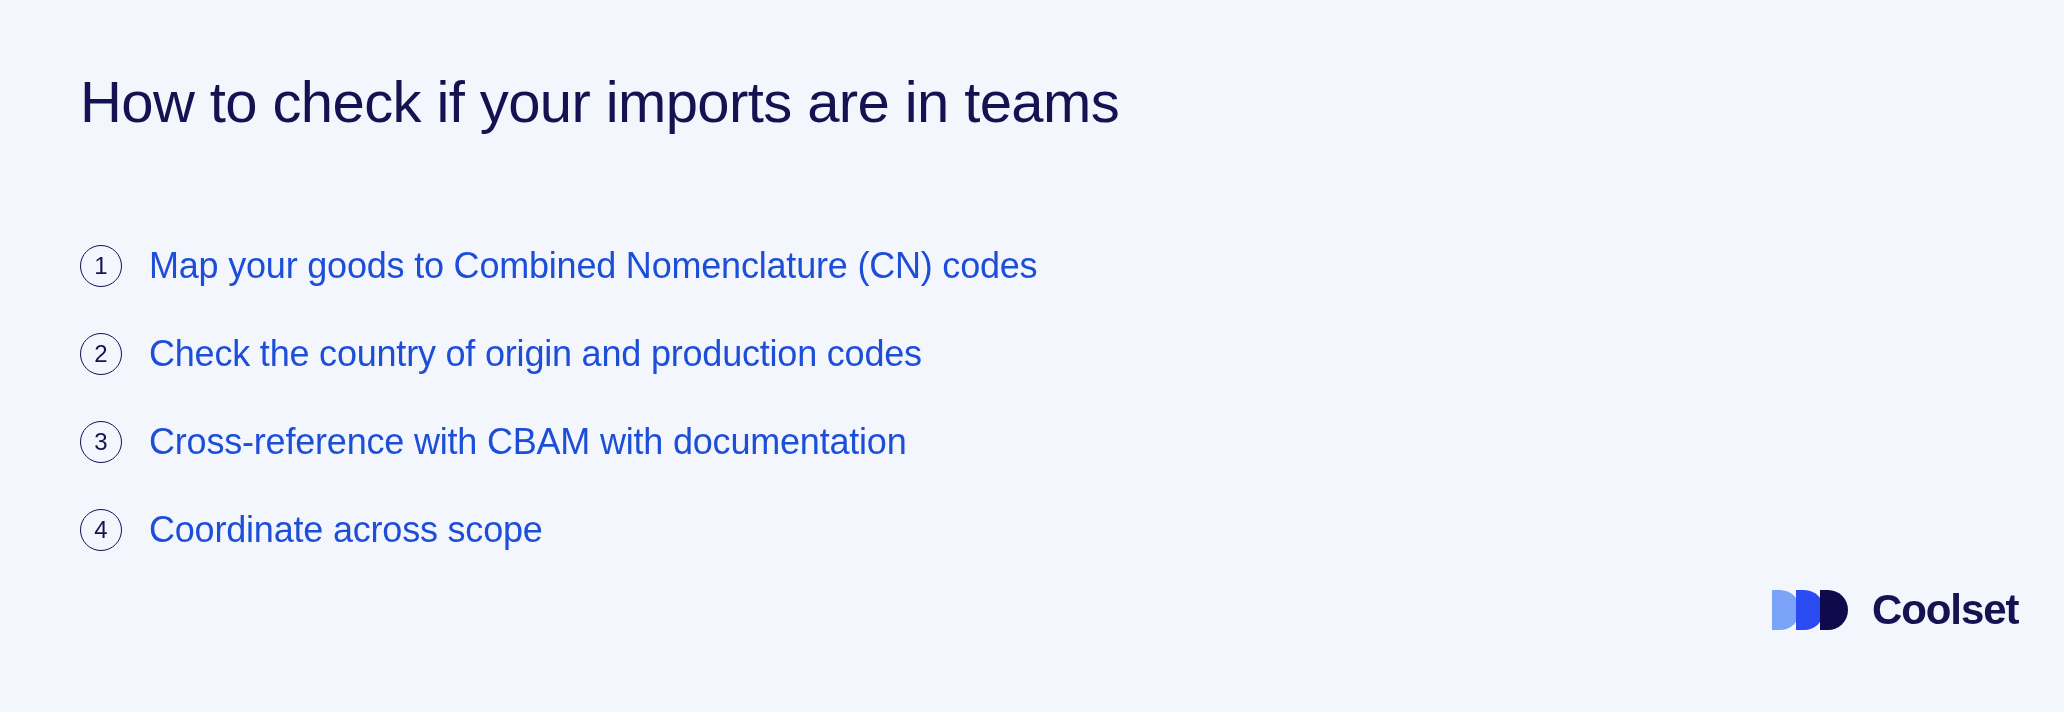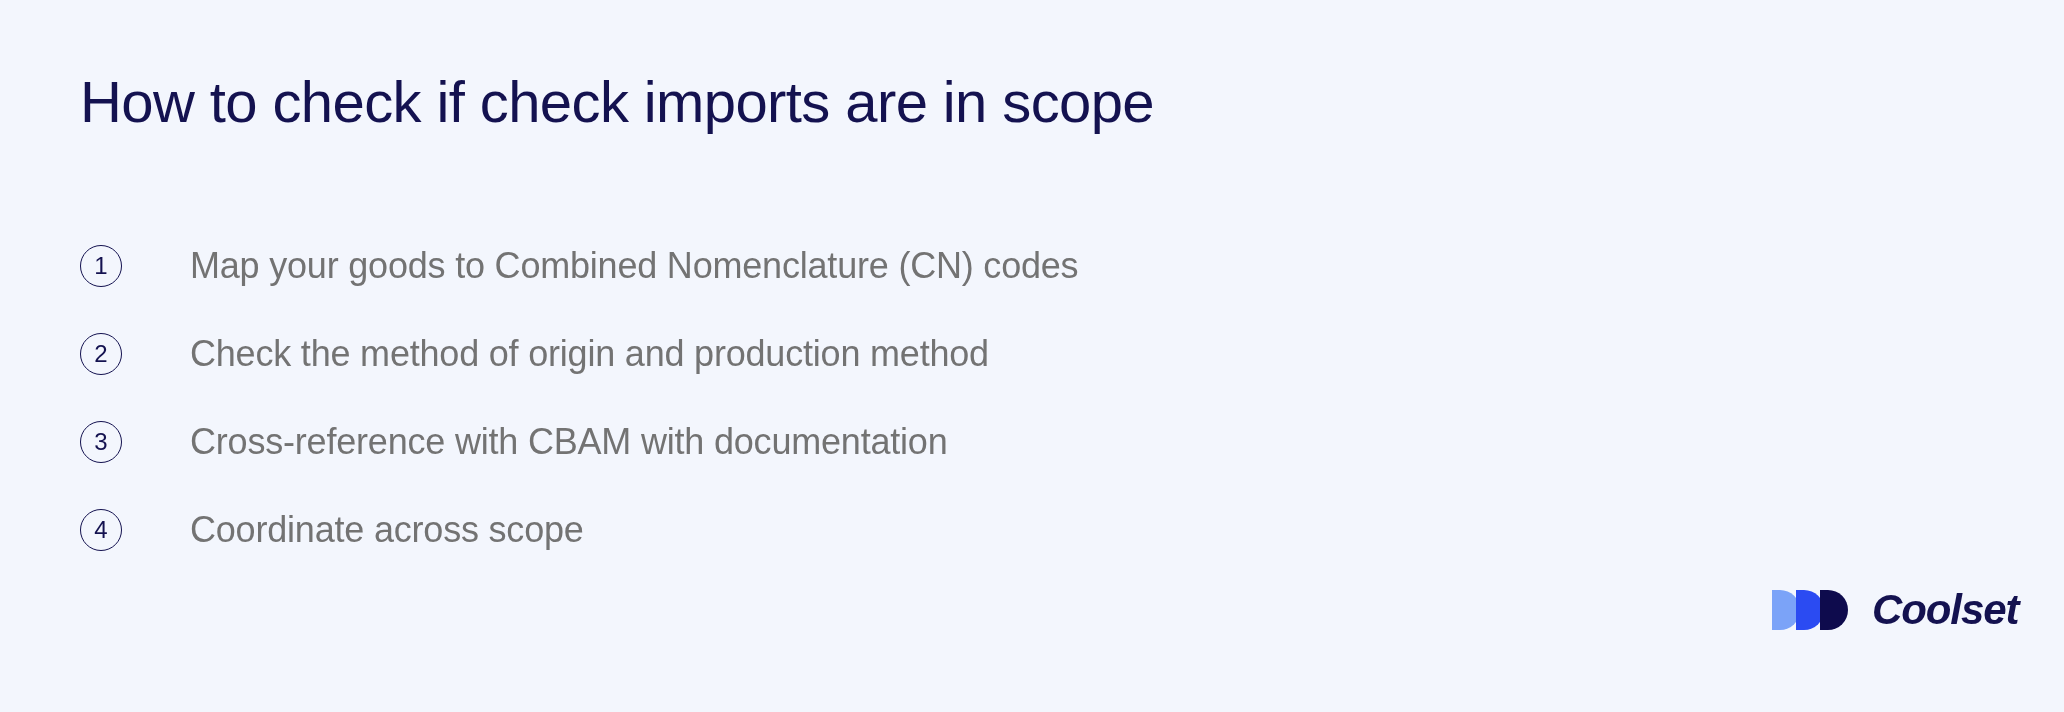--- a/index.html
+++ b/index.html
@@ -64,38 +64,37 @@
     box-sizing: border-box;
     display: flex;
     align-items: center;
     justify-content: center;
     font-size: 24px;
     line-height: 1;
     font-weight: 400;
     color: #141250;
   }
   .step-label {
-    margin-left: 68px;
+    margin-left: 27px;
     font-size: 36px;
     line-height: 44px;
     font-weight: 400;
     letter-spacing: -0.2px;
-    color: #737373;
+    color: #1d4ed8;
     white-space: nowrap;
   }
 
   
   .brand {
     position: absolute;
     left: 1770px;
     top: 586px;
     display: flex;
     align-items: center;
     height: 48px;
-    font-style: italic;
   }
   .brand-mark {
     position: relative;
     width: 86px;
     height: 44px;
     flex: 0 0 auto;
   }
   .brand-mark svg {
     display: block;
   }
@@ -107,32 +106,32 @@
     letter-spacing: -1.1px;
     color: #141250;
     white-space: nowrap;
   }
 </style>
 </head>
 <body>
 
 <div class="slide">
 
-  <h1 class="page-title">How to check if check imports are in scope</h1>
+  <h1 class="page-title">How to check if your imports are in teams</h1>
 
   <ol class="steps">
 
     <li class="step-item">
       <span class="step-badge">1</span>
       <span class="step-label">Map your goods to Combined Nomenclature (CN) codes</span>
     </li>
 
     <li class="step-item">
       <span class="step-badge">2</span>
-      <span class="step-label">Check the method of origin and production method</span>
+      <span class="step-label">Check the country of origin and production codes</span>
     </li>
 
     <li class="step-item">
       <span class="step-badge">3</span>
       <span class="step-label">Cross-reference with CBAM with documentation</span>
     </li>
 
     <li class="step-item">
       <span class="step-badge">4</span>
       <span class="step-label">Coordinate across scope</span>

